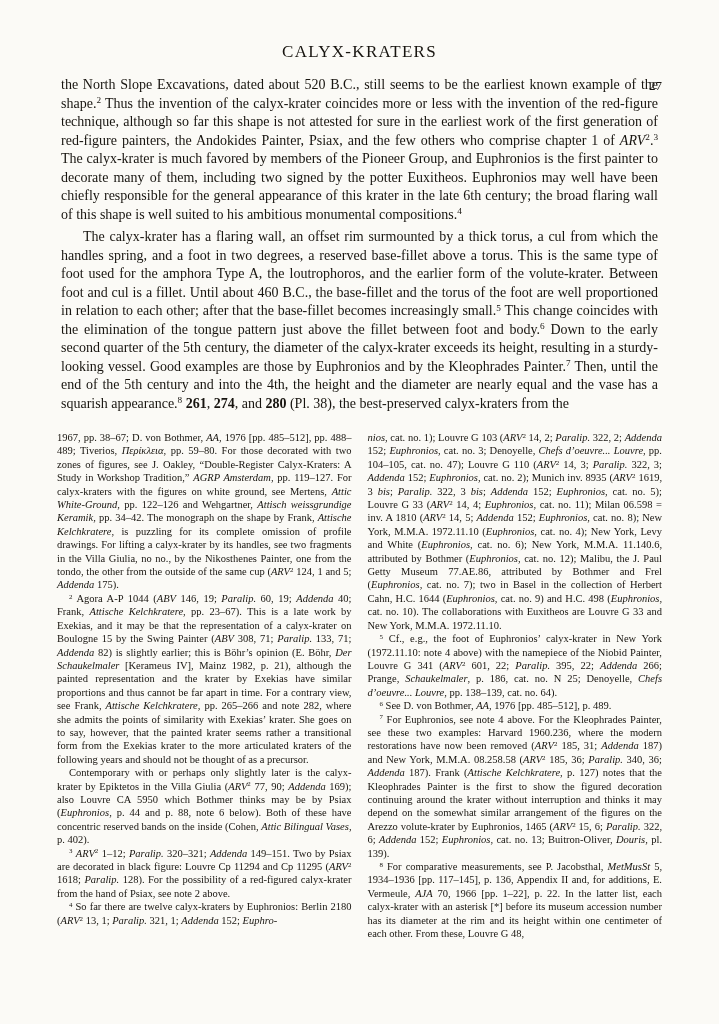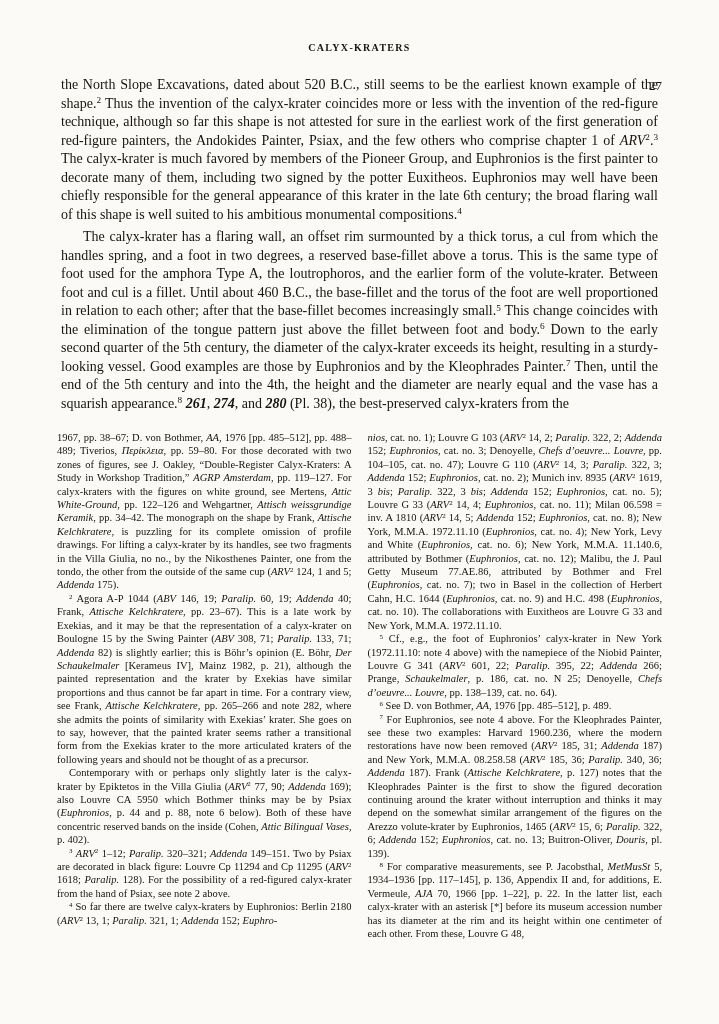--- a/index.html
+++ b/index.html
@@ -16,23 +16,23 @@
     color: #17140f;
     overflow: hidden;
   }
   .pagehead {
     position: relative;
     height: 16px;
     margin-bottom: 18px;
   }
   .running-title {
     text-align: center;
-    font-size: 10px;
+    font-size: 17px;
     letter-spacing: 1.3px;
-    font-weight: bold;
+    font-weight: normal;
   }
   .page-number {
     position: absolute;
     right: 0; top: 0;
     font-size: 13px;
     margin-top: 36px;
   }
   .bodytext {
     font-size: 14px;
     line-height: 18.5px;
@@ -53,21 +53,21 @@
   .fn { margin: 0; }
   .fn.fnindent { text-indent: 12px; }
   sup {
     font-size: 0.66em;
     line-height: 0;
     vertical-align: baseline;
     position: relative;
     top: -0.45em;
   }
   i { font-style: italic; }
-  b { font-weight: bold; font-style: italic; }
+  b { font-weight: bold; }
 </style>
 </head>
 <body>
 
 <div class="page">
 
   <div class="pagehead">
     <div class="running-title">CALYX-KRATERS</div>
     <div class="page-number">27</div>
   </div>

